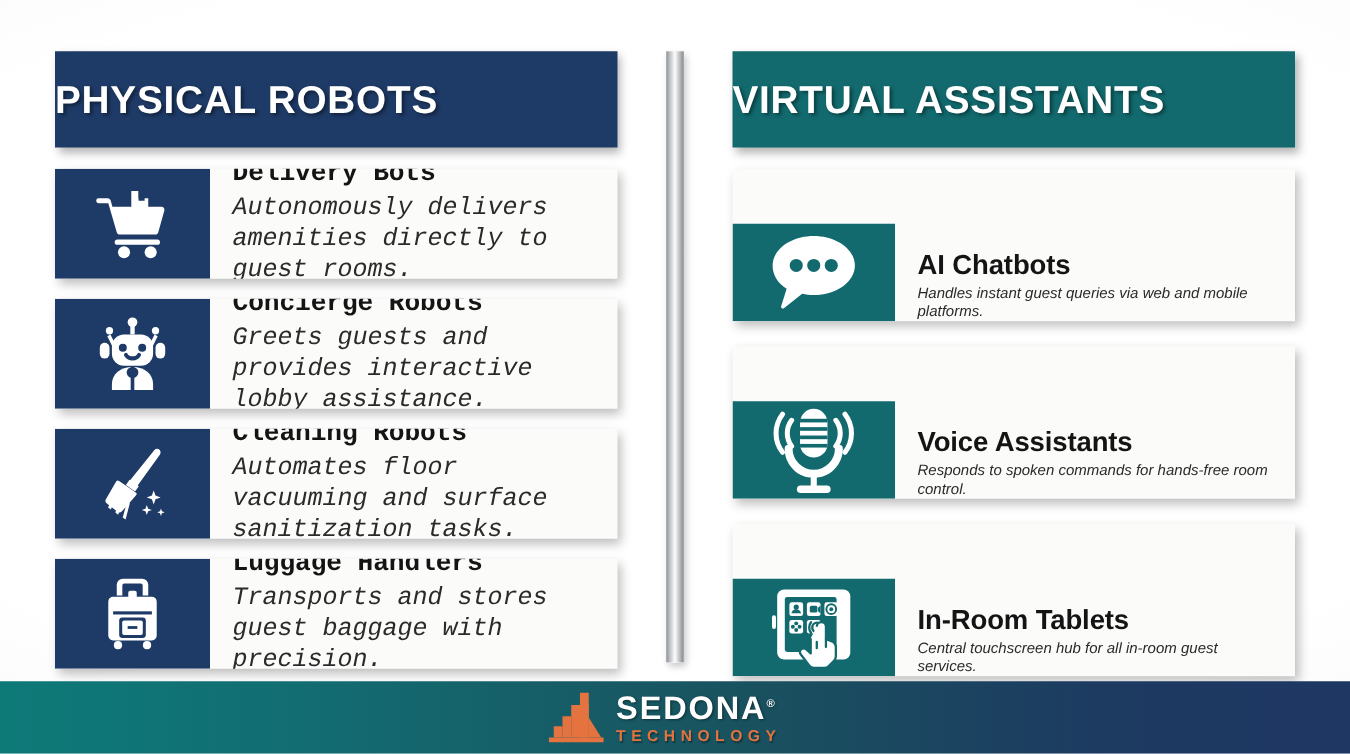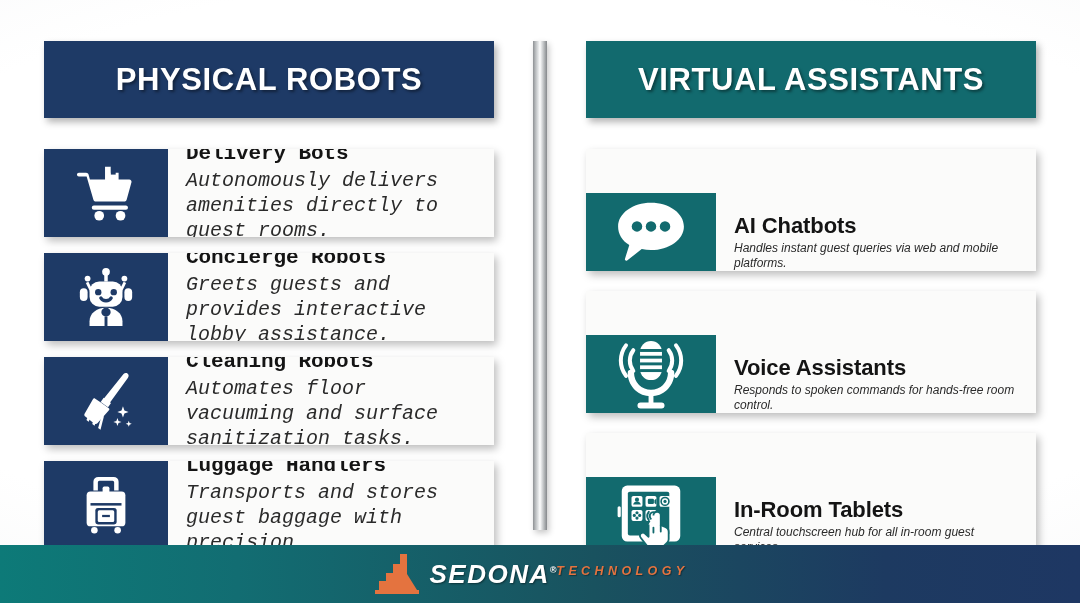--- a/index.html
+++ b/index.html
@@ -38,23 +38,22 @@
   }
 
   .column.left  { left: 44px;  width: 450px; }
   .column.right { left: 586px; width: 450px; }
 
   
   .col-header {
     height: 77px;
     display: flex;
     align-items: center;
-    justify-content: center;
     box-shadow: 3px 4px 7px rgba(0,0,0,0.30);
-    margin-bottom: 31px;
+    margin-bottom: 17px;
   }
 
   .col-header .col-header-text {
     font-size: 31px;
     font-weight: bold;
     letter-spacing: 0.6px;
     color: #ffffff;
     text-shadow: 2px 2px 3px rgba(0,0,0,0.42);
     white-space: nowrap;
   }
@@ -155,21 +154,21 @@
 
   .logo {
     display: flex;
     align-items: center;
     gap: 10px;
     transform: translateX(-8px);
   }
 
   .logo-mark svg { display: block; width: 44px; height: 40px; }
 
-  .logo-text { display: flex; flex-direction: row; line-height: 1; font-style: italic; }
+  .logo-text { display: flex; flex-direction: column; line-height: 1; }
 
   .logo-word {
     position: relative;
     font-size: 26px;
     font-weight: bold;
     color: #ffffff;
     letter-spacing: 1.5px;
     text-shadow: 1px 1px 2px rgba(0,0,0,0.45);
   }
 

